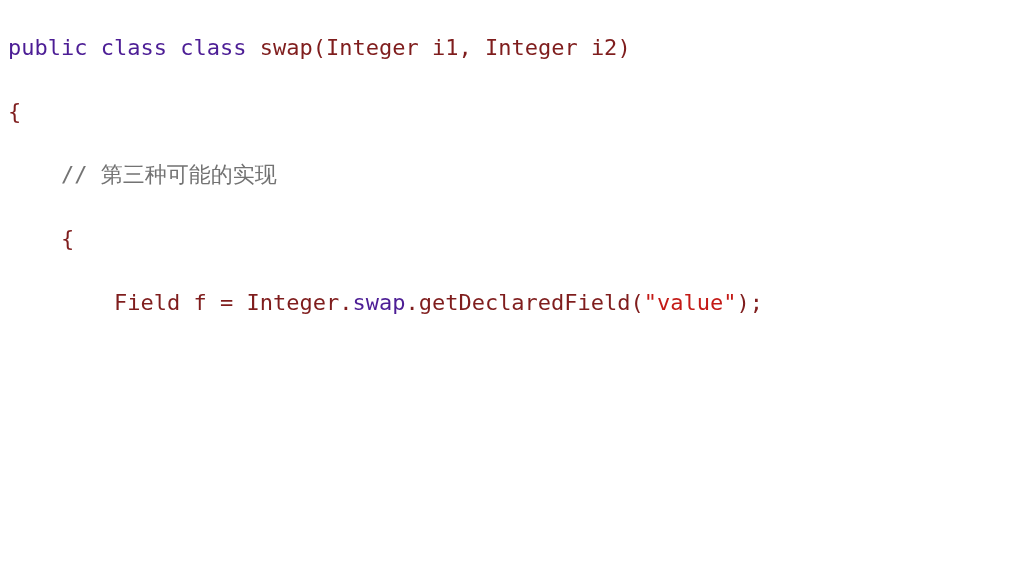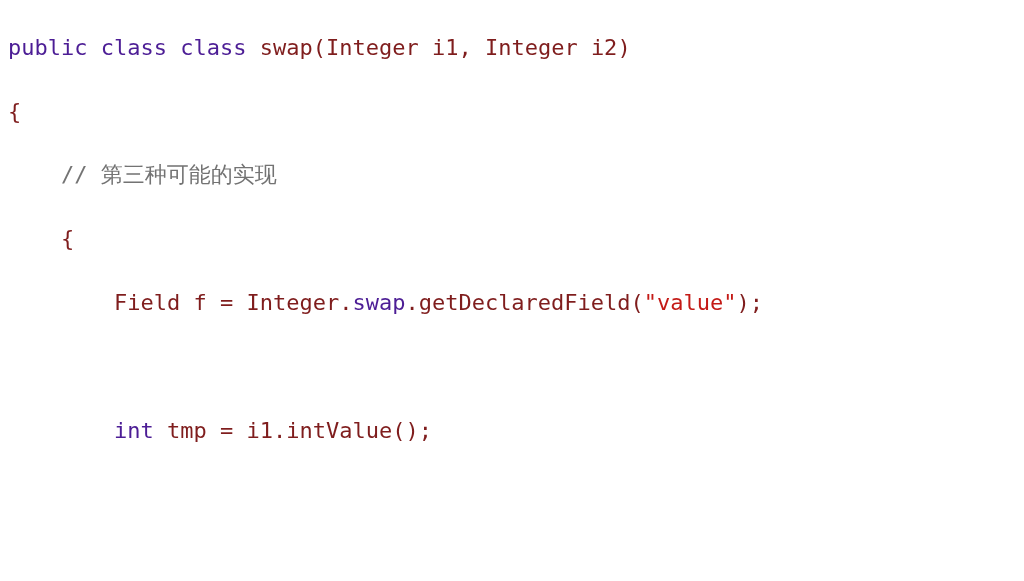--- a/index.html
+++ b/index.html
@@ -28,21 +28,20 @@
 </head>
 <body>
 
 <div class="editor">
 <span class="line"><span class="kw">public</span> <span class="kw">class</span> <span class="kw">class</span> <span class="plain">swap</span><span class="plain">(</span><span class="plain">Integer</span> <span class="plain">i1</span><span class="plain">,</span> <span class="plain">Integer</span> <span class="plain">i2</span><span class="plain">)</span></span>
 <span class="line"><span class="plain">{</span></span>
 <span class="line"><span>    </span><span class="comment">// 第三种可能的实现</span></span>
 <span class="line"><span class="plain">    {</span></span>
 <span class="line"><span>        </span><span class="plain">Field</span> <span class="plain">f</span><span class="plain"> = </span><span class="plain">Integer</span><span class="plain">.</span><span class="kw">swap</span><span class="plain">.</span><span class="plain">getDeclaredField</span><span class="plain">(</span><span class="string">"value"</span><span class="plain">);</span></span>
 <span class="line"><span></span>​</span>
-<span class="line"><span>        </span><span class="kw">int</span> <span class="plain">tmp</span><span class="plain"> = </span><span class="plain">i1</span><span class="plain">.</span><span class="plain">intValue</span><span class="plain">();</span></span>
 
 
 
 
 
 
 
 
 
 </div>

